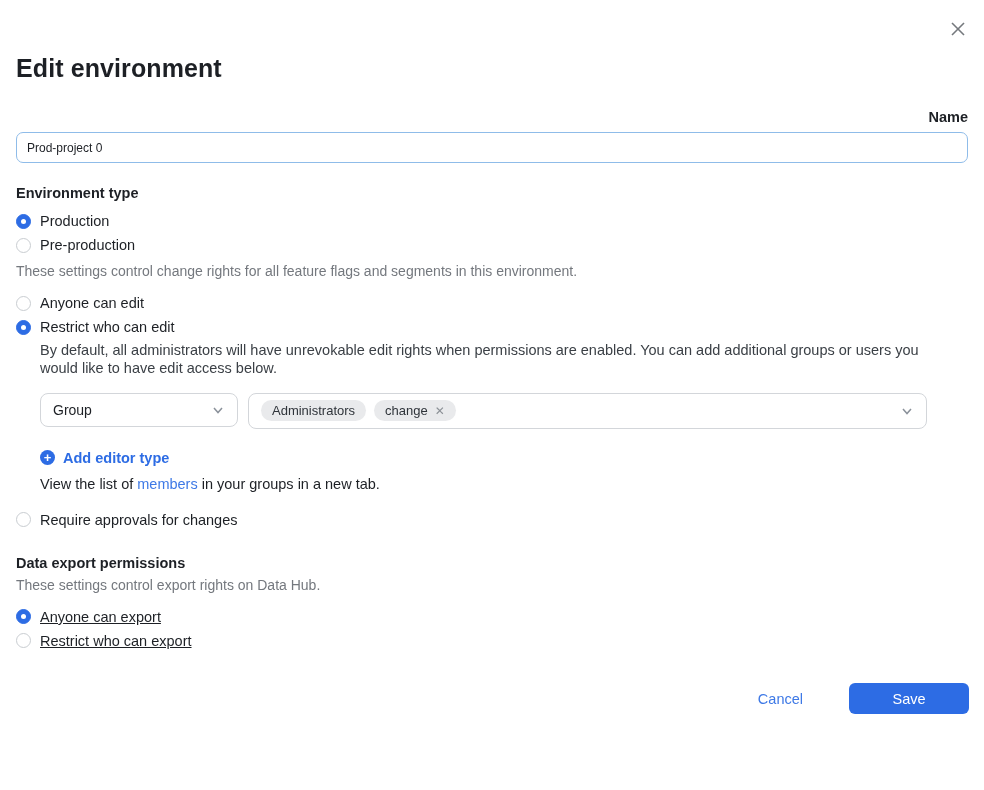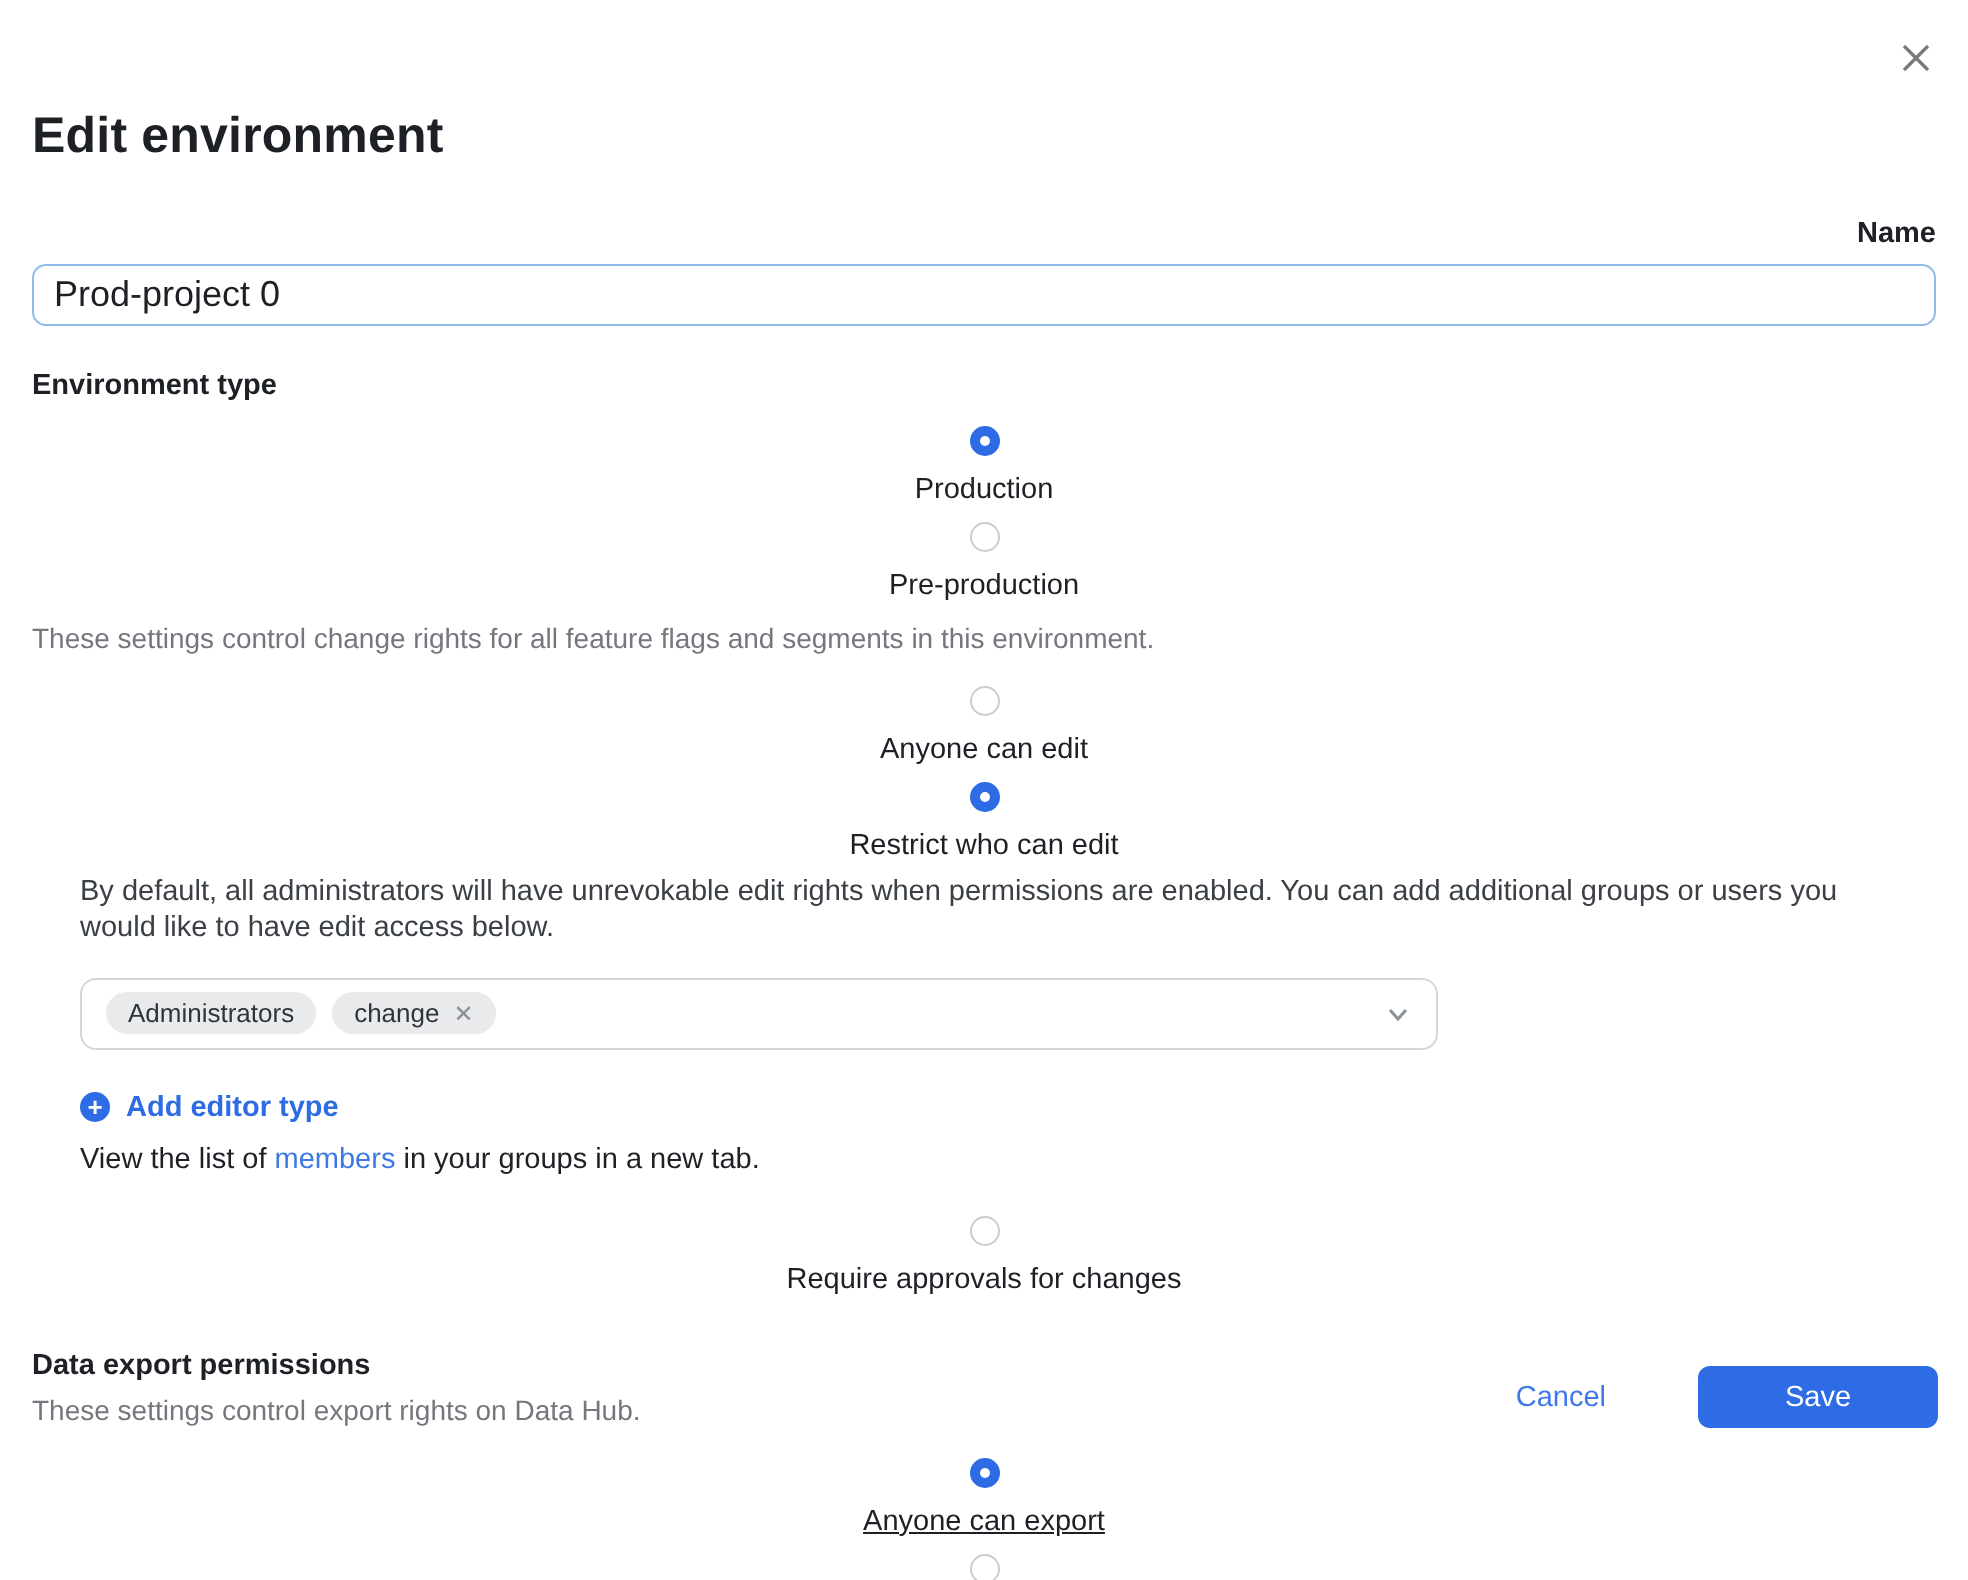--- a/index.html
+++ b/index.html
@@ -6,27 +6,27 @@
   html,body { width:984px; height:790px; background:#fff; overflow:hidden; }
   body { font-family:"Liberation Sans","DejaVu Sans",sans-serif; color:var(--text); font-size:14px; }
   .modal { position:relative; width:984px; height:790px; padding:0 16px; }
 
   .close-btn { position:absolute; top:16px; right:13px; width:26px; height:26px; background:none; border:none; cursor:pointer; display:flex; align-items:center; justify-content:center; }
   .close-btn svg { stroke:#75797d; }
 
   h1.title { padding-top:54px; font-size:25px; line-height:28px; font-weight:700; color:var(--text); letter-spacing:.1px; }
 
   .field-label { margin-top:27px; font-weight:700; font-size:14.5px;text-align:right; }
-  .text-input { margin-top:7px; width:952px; height:31px; border:1px solid var(--focus); border-radius:7px; padding:0 10px; font-size:18px; font-family:inherit; color:var(--text); outline:none; background:#fff; }
+  .text-input { margin-top:7px; width:952px; height:31px; border:1px solid var(--focus); border-radius:7px; padding:0 10px; font-size:12px; font-family:inherit; color:var(--text); outline:none; background:#fff; }
 
   .section-label { font-weight:700; font-size:14.5px; }
   .section-desc { margin-top:6px; color:var(--muted); font-size:14px; }
 
   .radio-group { margin-top:8px; }
-  .radio-row { display:flex; align-items:center; gap:9px; padding:4px 0; cursor:pointer;flex-direction:column; }
+  .radio-row { display:flex; align-items:center; gap:9px; padding:4px 0; cursor:pointer; }
   .radio { flex:none; width:15px; height:15px; border-radius:50%; border:1px solid #c9cdd1; background:#fff; display:flex; align-items:center; justify-content:center; }
   .radio.selected { border-color:var(--accent); background:var(--accent); }
   .radio.selected::after { content:""; width:5px; height:5px; border-radius:50%; background:#fff; }
   .radio-label { font-size:14.5px; }
 
   .indent { margin-left:24px; }
   .restrict-note { margin-top:3px; max-width:908px; line-height:1.24; color:#3b4046; font-size:14.5px; }
 
   .selects-row { display:flex; gap:10px; margin-top:15px; }
   .select-box { width:198px; height:34px; border:1px solid var(--border); border-radius:8px; display:flex; align-items:center; justify-content:space-between; padding:0 12px; background:#fff; cursor:pointer; font-size:14px; }
@@ -86,20 +86,28 @@
     </div>
     <div class="radio-row">
       <span class="radio selected"></span>
       <span class="radio-label">Restrict who can edit</span>
     </div>
 
     <div class="indent">
       <div class="restrict-note">By default, all administrators will have unrevokable edit rights when permissions are enabled. You can add additional groups or users you would like to have edit access below.</div>
 
       <div class="selects-row">
+        <div class="select-box">
+          <span>Group</span>
+          <span class="chev">
+            <svg width="14" height="14" viewBox="0 0 14 14" fill="none" stroke-width="1.5">
+                <polyline points="3,5 7,9.5 11,5"></polyline>
+              </svg>
+          </span>
+        </div>
         <div class="multiselect">
           <span class="pill">
             <span>Administrators</span>
           </span>
           <span class="pill">
             <span>change</span>
             <span class="x">✕</span>
           </span>
           <span class="spacer"></span>
           <span class="chev">

